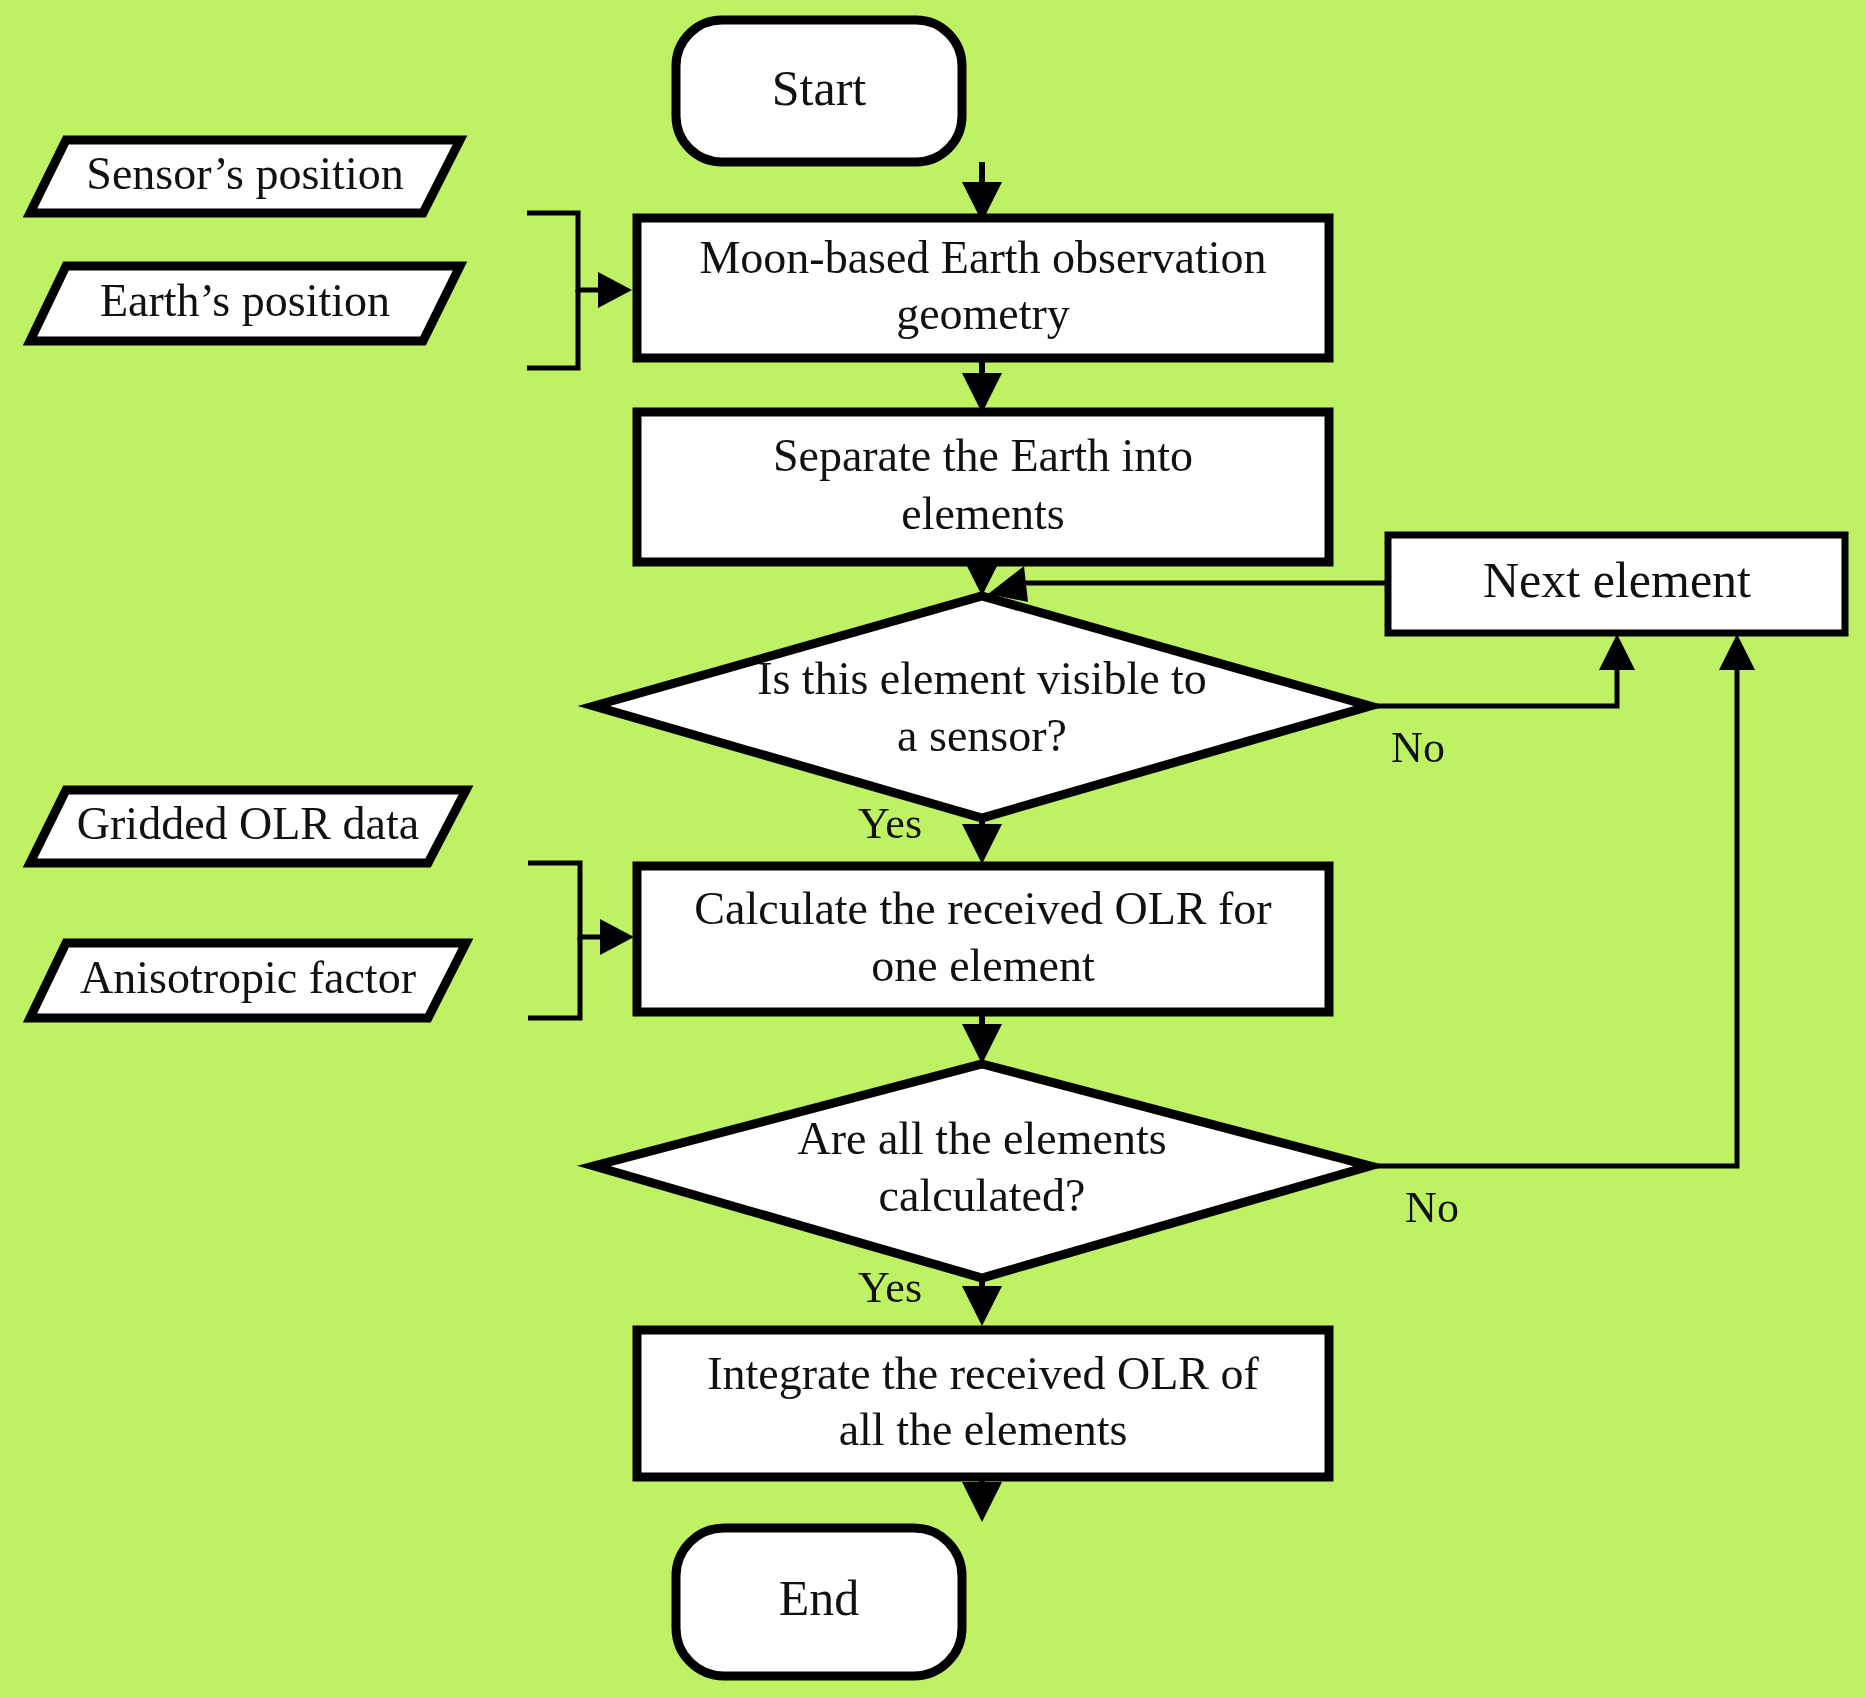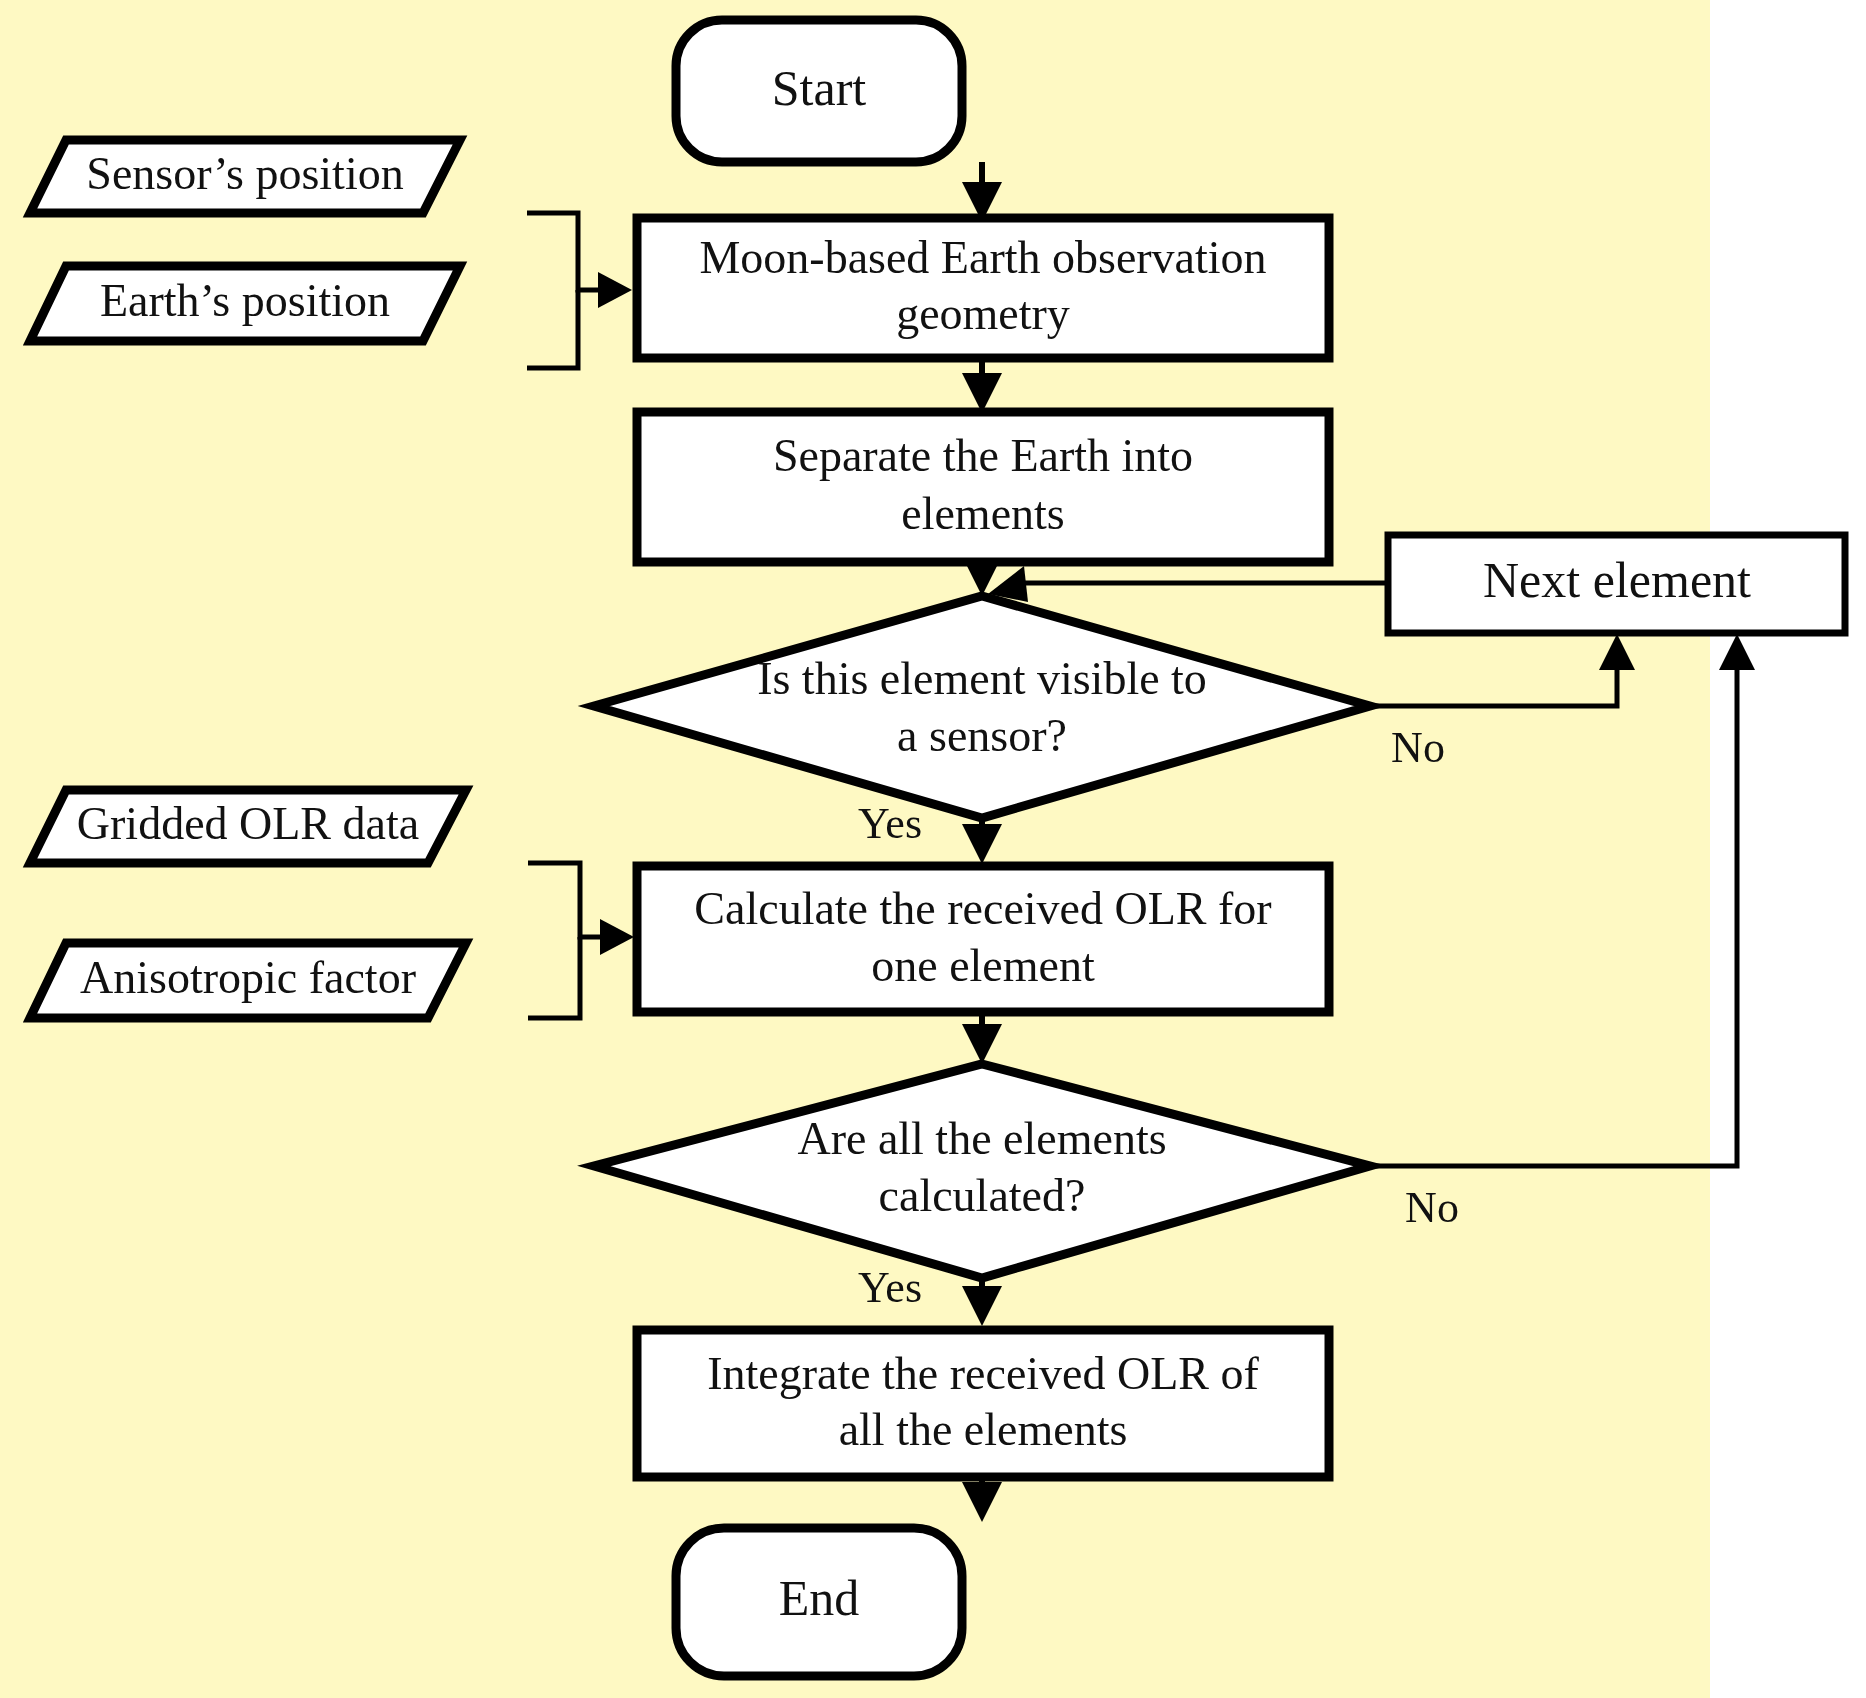--- a/index.html
+++ b/index.html
@@ -9,23 +9,23 @@
     background: #ffffff;
   }
   body {
     width: 1866px;
     height: 1698px;
     font-family: "Liberation Serif", "DejaVu Serif", serif;
     overflow: hidden;
   }
   #flowchart-root {
     position: relative;
-    width: 1710px;
+    width: 1866px;
     height: 1698px;
-    background: #fef9c3;
+    background: #bef264;
   }
   svg#flow-svg {
     display: block;
     width: 1866px;
     height: 1698px;
   }
   .shape-stroke {
     fill: #ffffff;
     stroke: #000000;
     stroke-width: 9;

